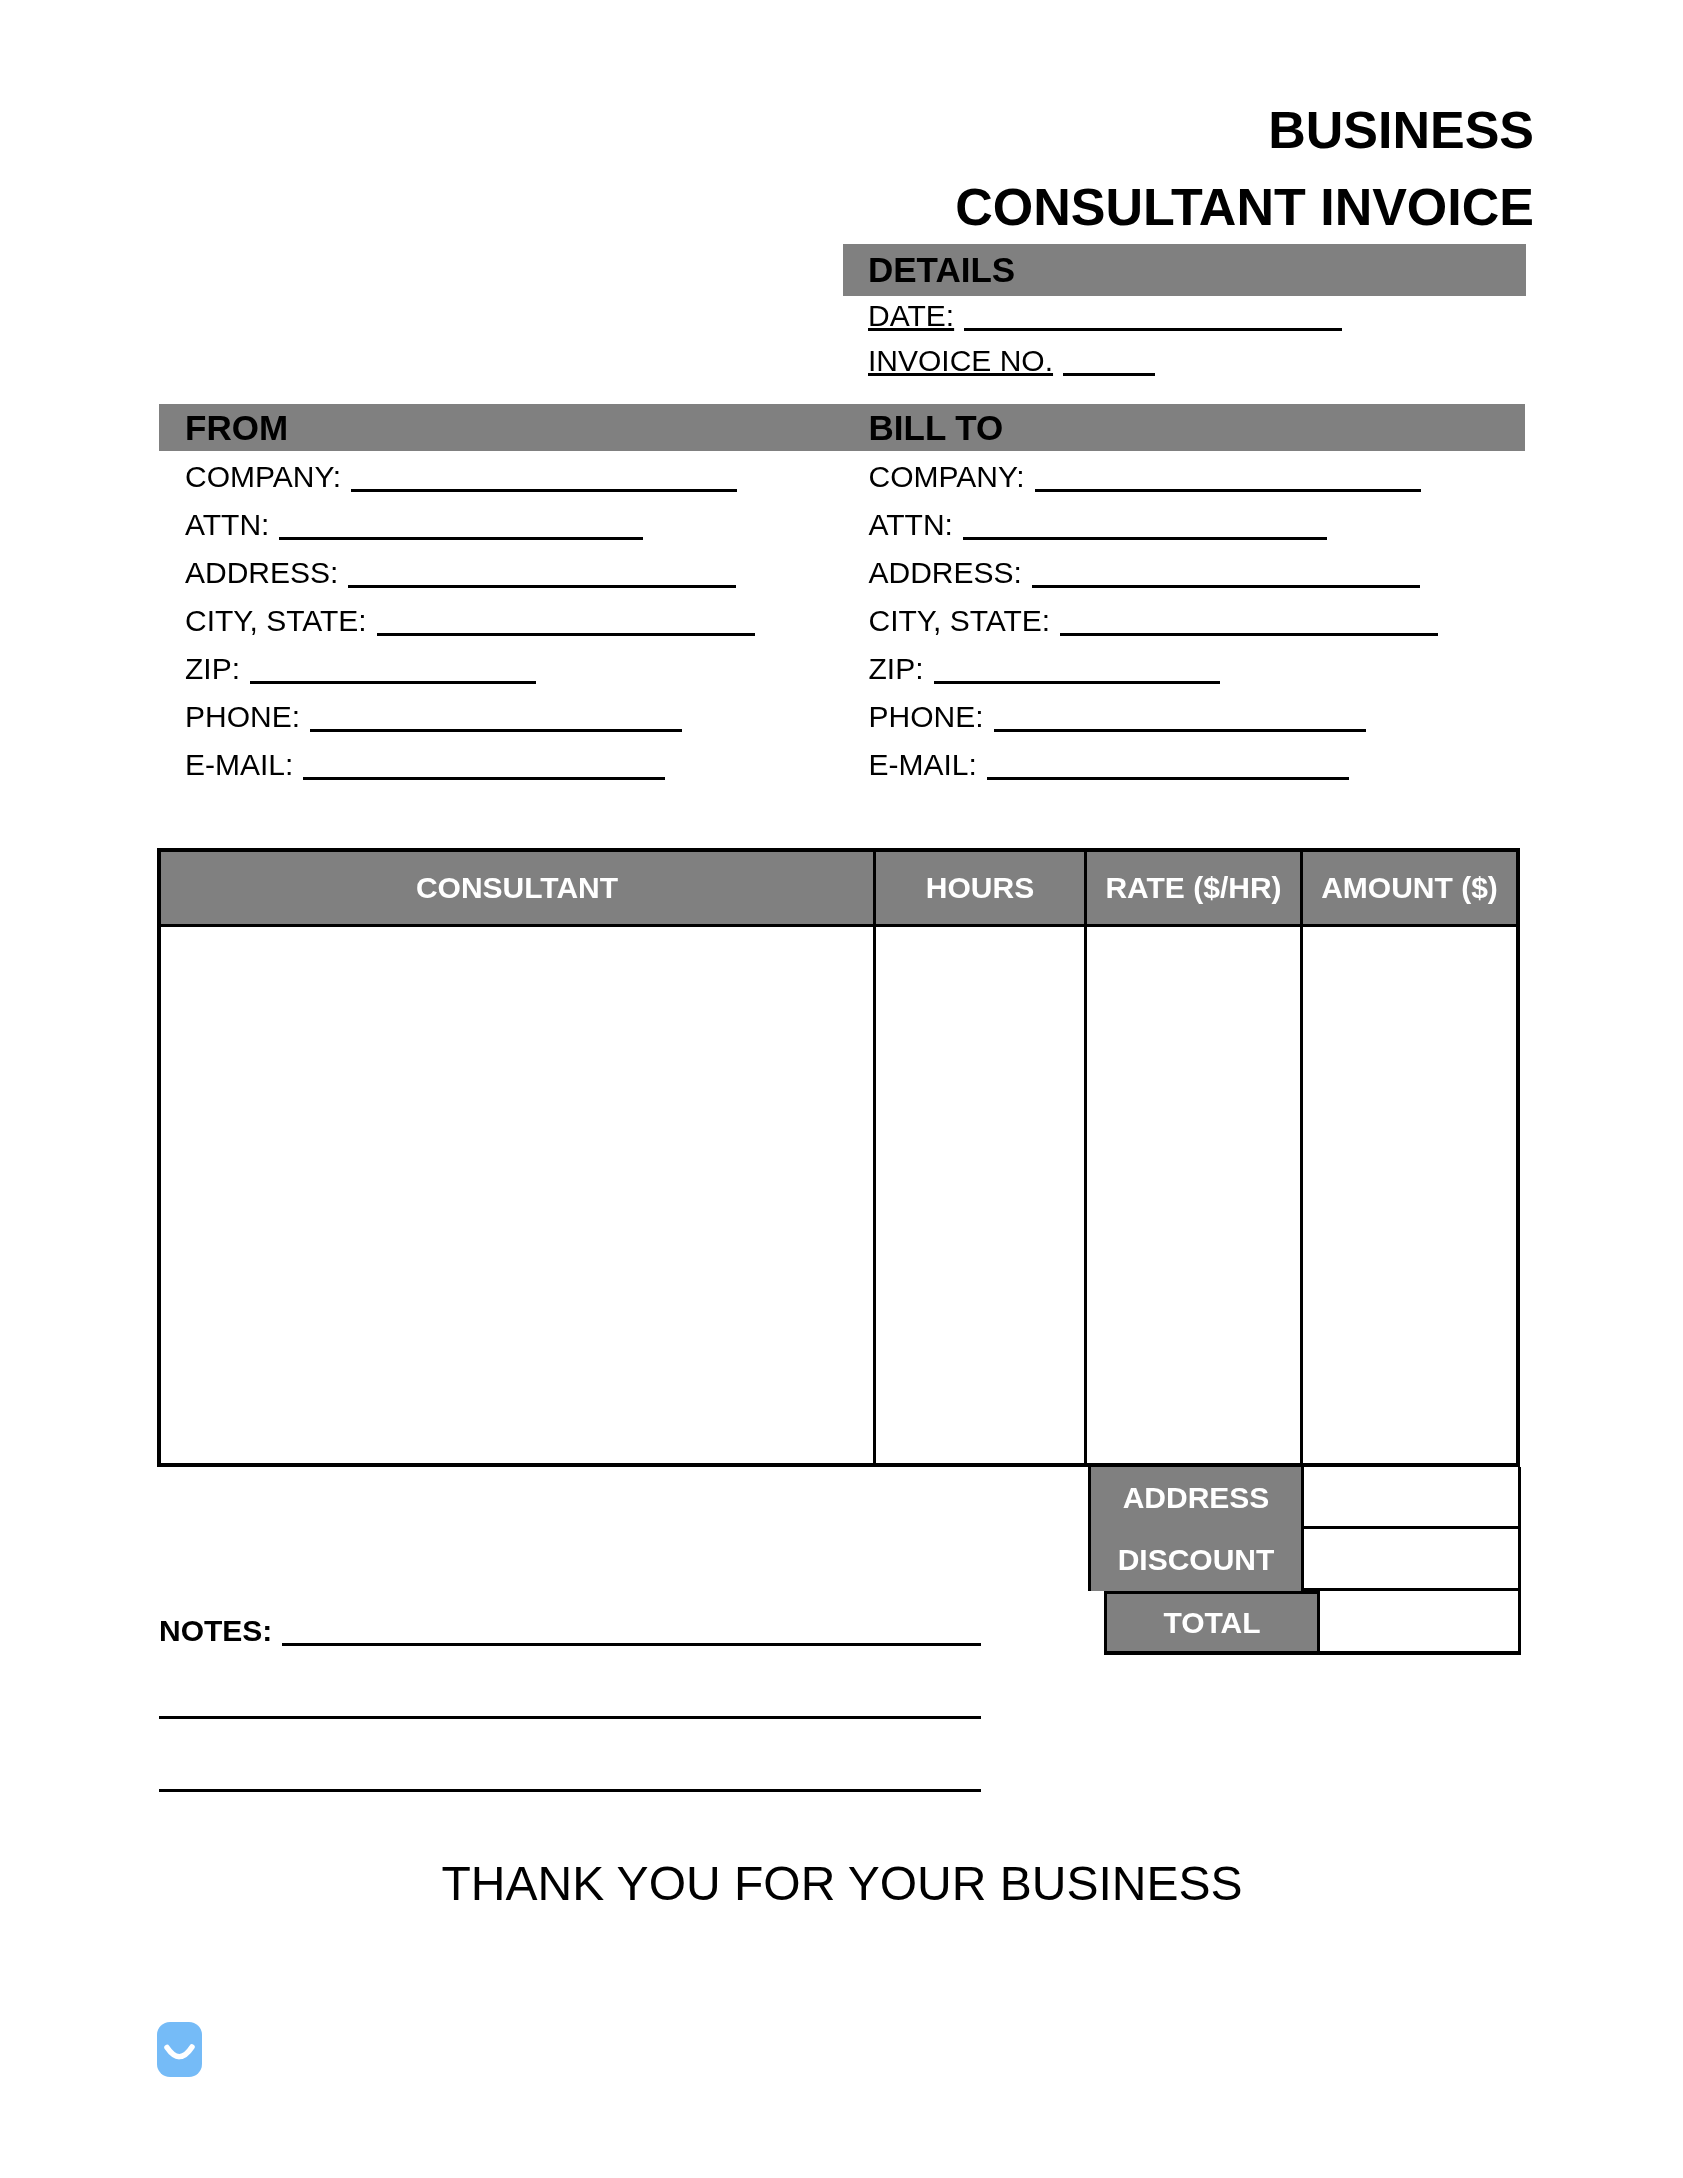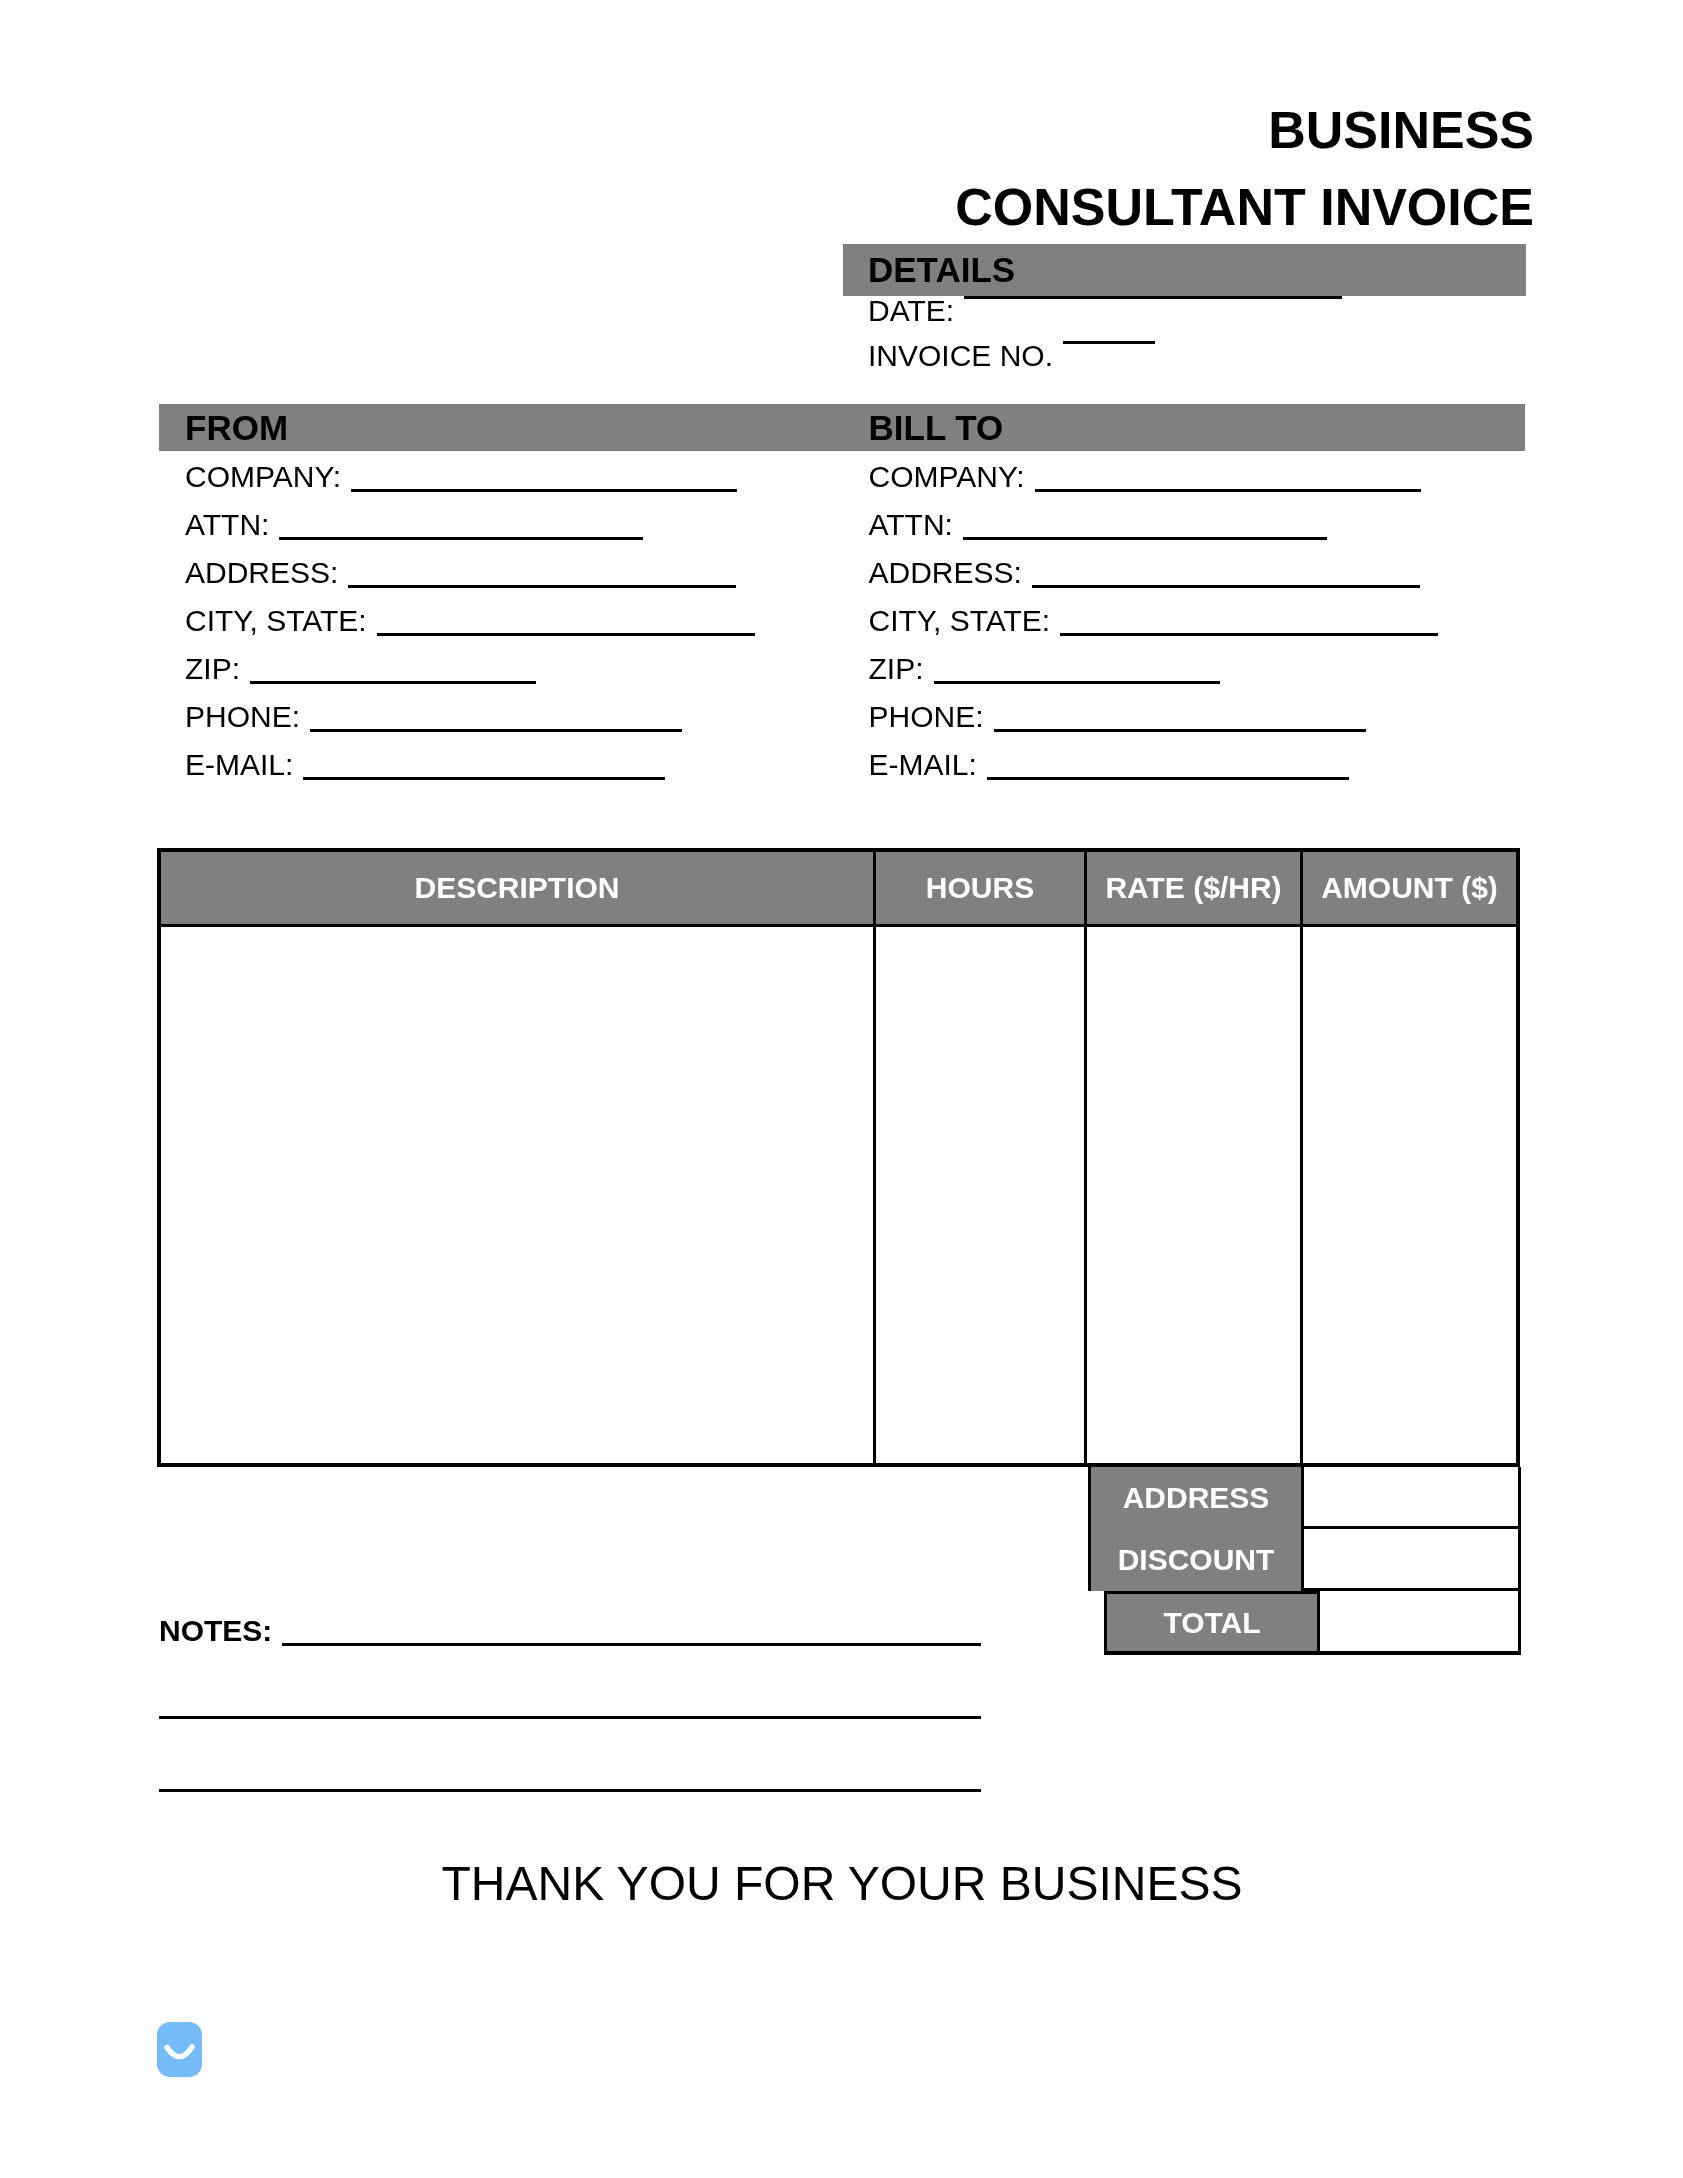--- a/index.html
+++ b/index.html
@@ -15,22 +15,22 @@
   }
   
   .title{position:absolute;top:92px;right:150px;text-align:right;
          font-weight:bold;font-size:52px;line-height:77px;letter-spacing:0;}
   
   .gray-bar{background:var(--gray);color:#000000;font-weight:bold;font-size:35px;
             display:flex;align-items:center;}
   
   .details{position:absolute;left:843px;top:244px;width:683px;}
   .details .gray-bar{height:52px;padding-left:25px;box-sizing:border-box;}
-  .d-row{height:45px;display:flex;align-items:flex-start;padding-bottom:10px;
-         box-sizing:border-box;font-size:30px;margin-left:25px;}
+  .d-row{height:45px;display:flex;align-items:flex-end;padding-bottom:10px;
+         box-sizing:border-box;font-size:30px;margin-left:25px;text-decoration:underline;}
   .d-row .lbl{line-height:1;}
   .fill{height:0;border-bottom:3px solid var(--ink);margin-left:10px;}
   .date-line{width:378px;}
   .inv-line{width:92px;}
   
   .parties{position:absolute;left:159px;top:404px;width:1366px;display:flex;text-align:right;}
   .party{width:684px;}
   .party:last-child{width:683px;}
   .party .gray-bar{height:47px;padding-left:26px;box-sizing:border-box;}
   .party-fields{padding-left:26px;}
@@ -173,21 +173,21 @@
           <span class="lbl">E-MAIL:</span>
           <span class="fill w-email"></span>
         </div>
       </div>
     </div>
 
   </div>
 
   <div class="items">
     <div class="items-header">
-      <div class="th c1">DESCRIPTION</div>
+      <div class="th c1">CONSULTANT</div>
       <div class="th c2">HOURS</div>
       <div class="th c3">RATE ($/HR)</div>
       <div class="th c4">AMOUNT ($)</div>
     </div>
     <div class="items-body">
       <div class="td c1"></div>
       <div class="td c2"></div>
       <div class="td c3"></div>
       <div class="td c4"></div>
     </div>

